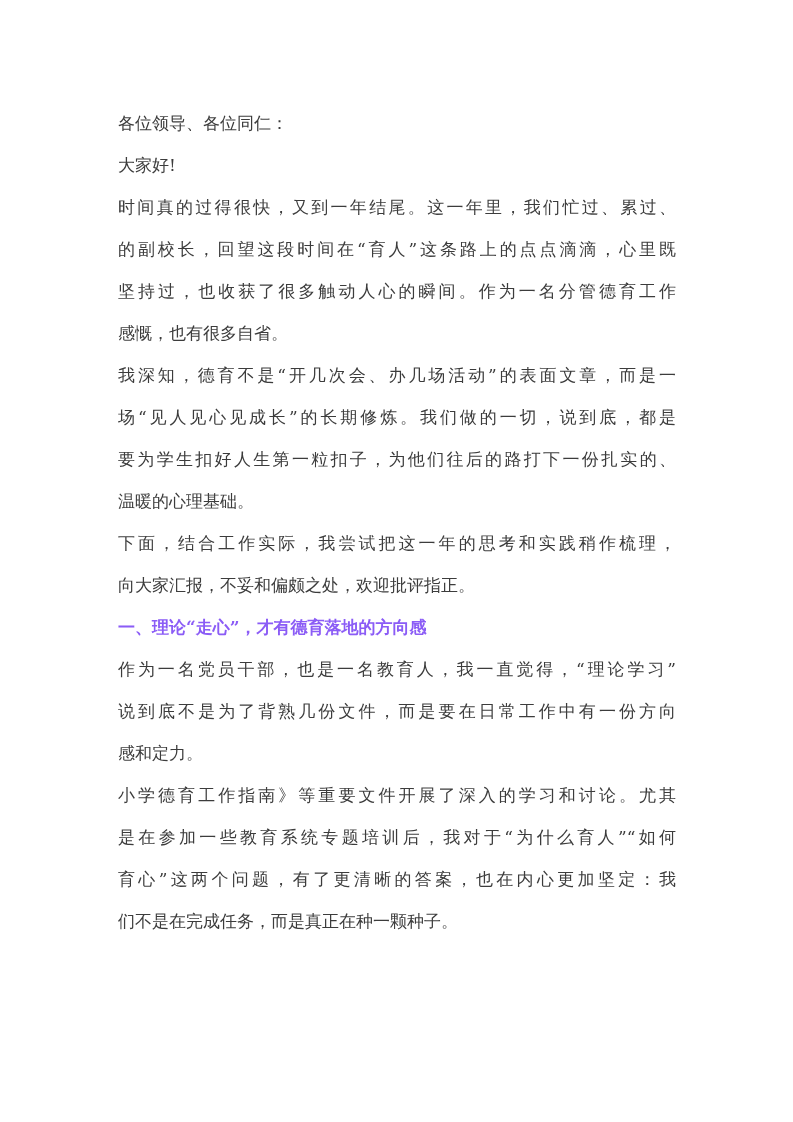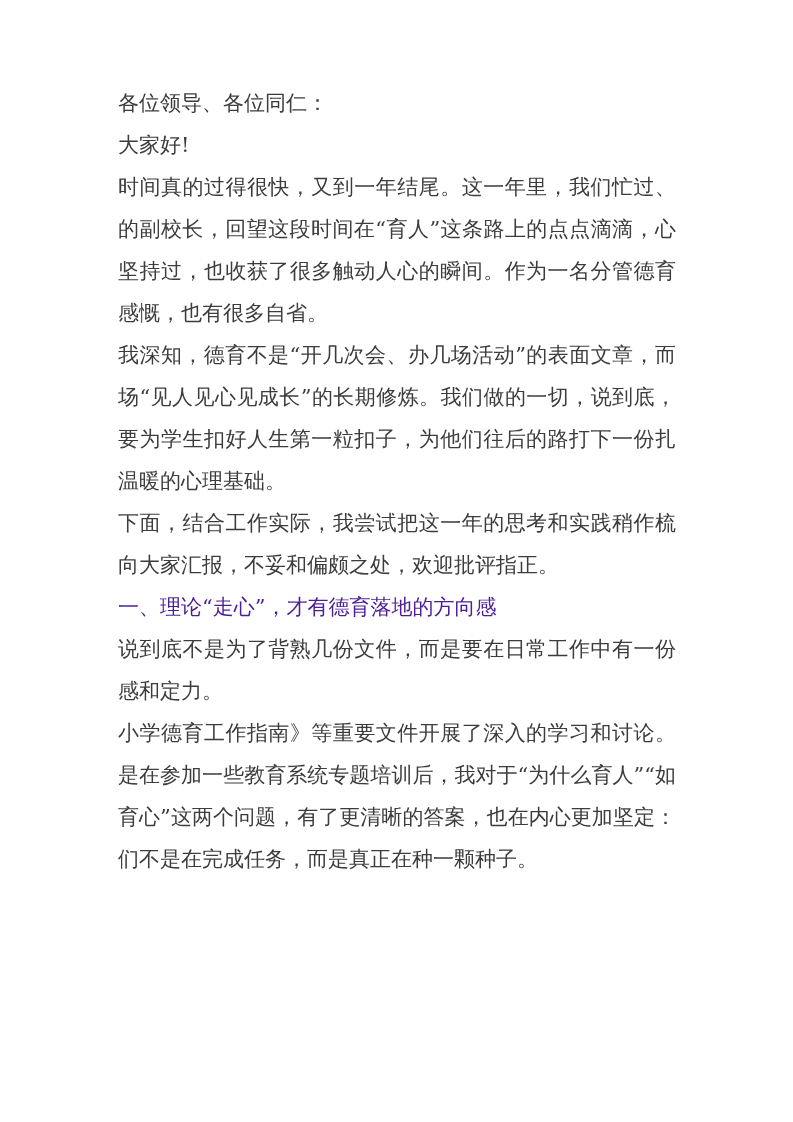--- a/index.html
+++ b/index.html
@@ -15,43 +15,43 @@
   }
   .page {
     position: relative;
     width: 793px;
     height: 1122px;
     background: #ffffff;
   }
   .doc {
     position: absolute;
     left: 118px;
-    top: 82px;
+    top: 102px;
     width: 558px;
     color: #3c3c3c;
-    font-size: 21px;
+    font-size: 17px;
   }
   .para {
     margin: 0;
     padding: 0;
   }
   .line {
     height: 42px;
     line-height: 42px;
     text-align: left;
     overflow: hidden;
   }
   .line.fill {
     text-align: justify;
     text-align-last: justify;
     text-justify: inter-character;
   }
   .heading .line {
-    font-weight: 400;
-    color: #4c1d95;
+    font-weight: 700;
+    color: #8b5cf6;
   }
 </style>
 </head>
 <body>
 
 <div class="page">
   <div class="doc">
       <div class="para">
         <div class="line">各位领导、各位同仁：</div>
       </div>
@@ -71,20 +71,21 @@
         <div class="line">温暖的心理基础。</div>
       </div>
       <div class="para">
         <div class="line fill">下面，结合工作实际，我尝试把这一年的思考和实践稍作梳理，</div>
         <div class="line">向大家汇报，不妥和偏颇之处，欢迎批评指正。</div>
       </div>
       <div class="para heading">
         <div class="line">一、理论“走心”，才有德育落地的方向感</div>
       </div>
       <div class="para">
+        <div class="line fill">作为一名党员干部，也是一名教育人，我一直觉得，“理论学习”</div>
         <div class="line fill">说到底不是为了背熟几份文件，而是要在日常工作中有一份方向</div>
         <div class="line">感和定力。</div>
       </div>
       <div class="para">
         <div class="line fill">小学德育工作指南》等重要文件开展了深入的学习和讨论。尤其</div>
         <div class="line fill">是在参加一些教育系统专题培训后，我对于“为什么育人”“如何</div>
         <div class="line fill">育心”这两个问题，有了更清晰的答案，也在内心更加坚定：我</div>
         <div class="line">们不是在完成任务，而是真正在种一颗种子。</div>
       </div>
     </div>

